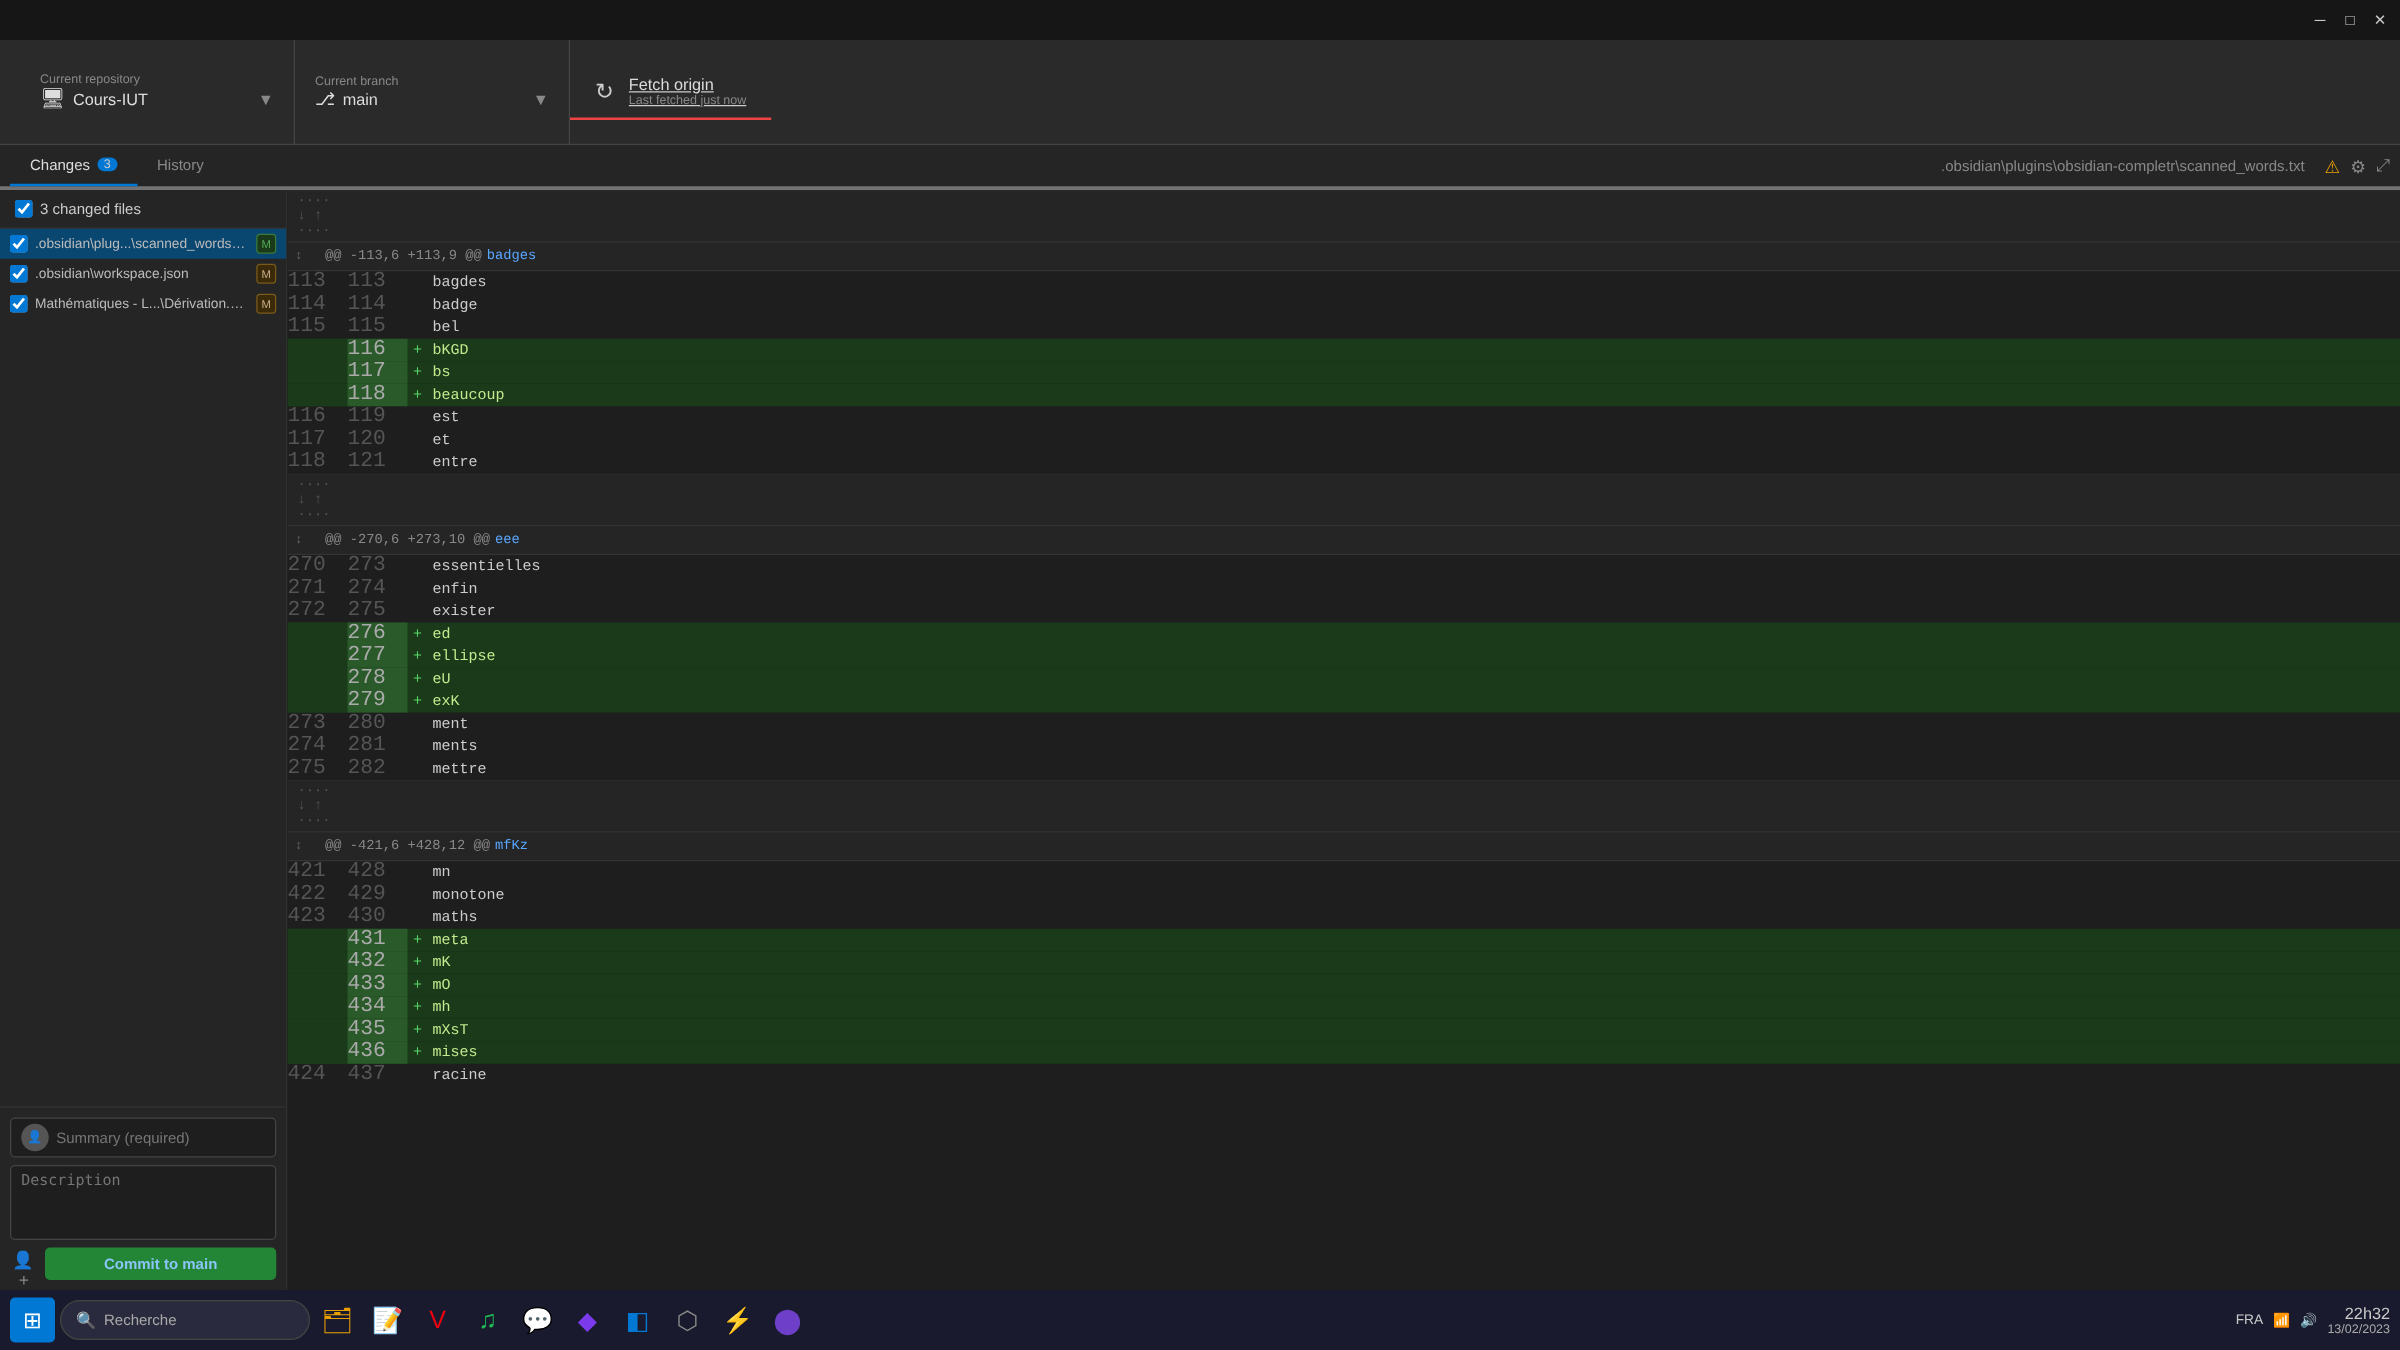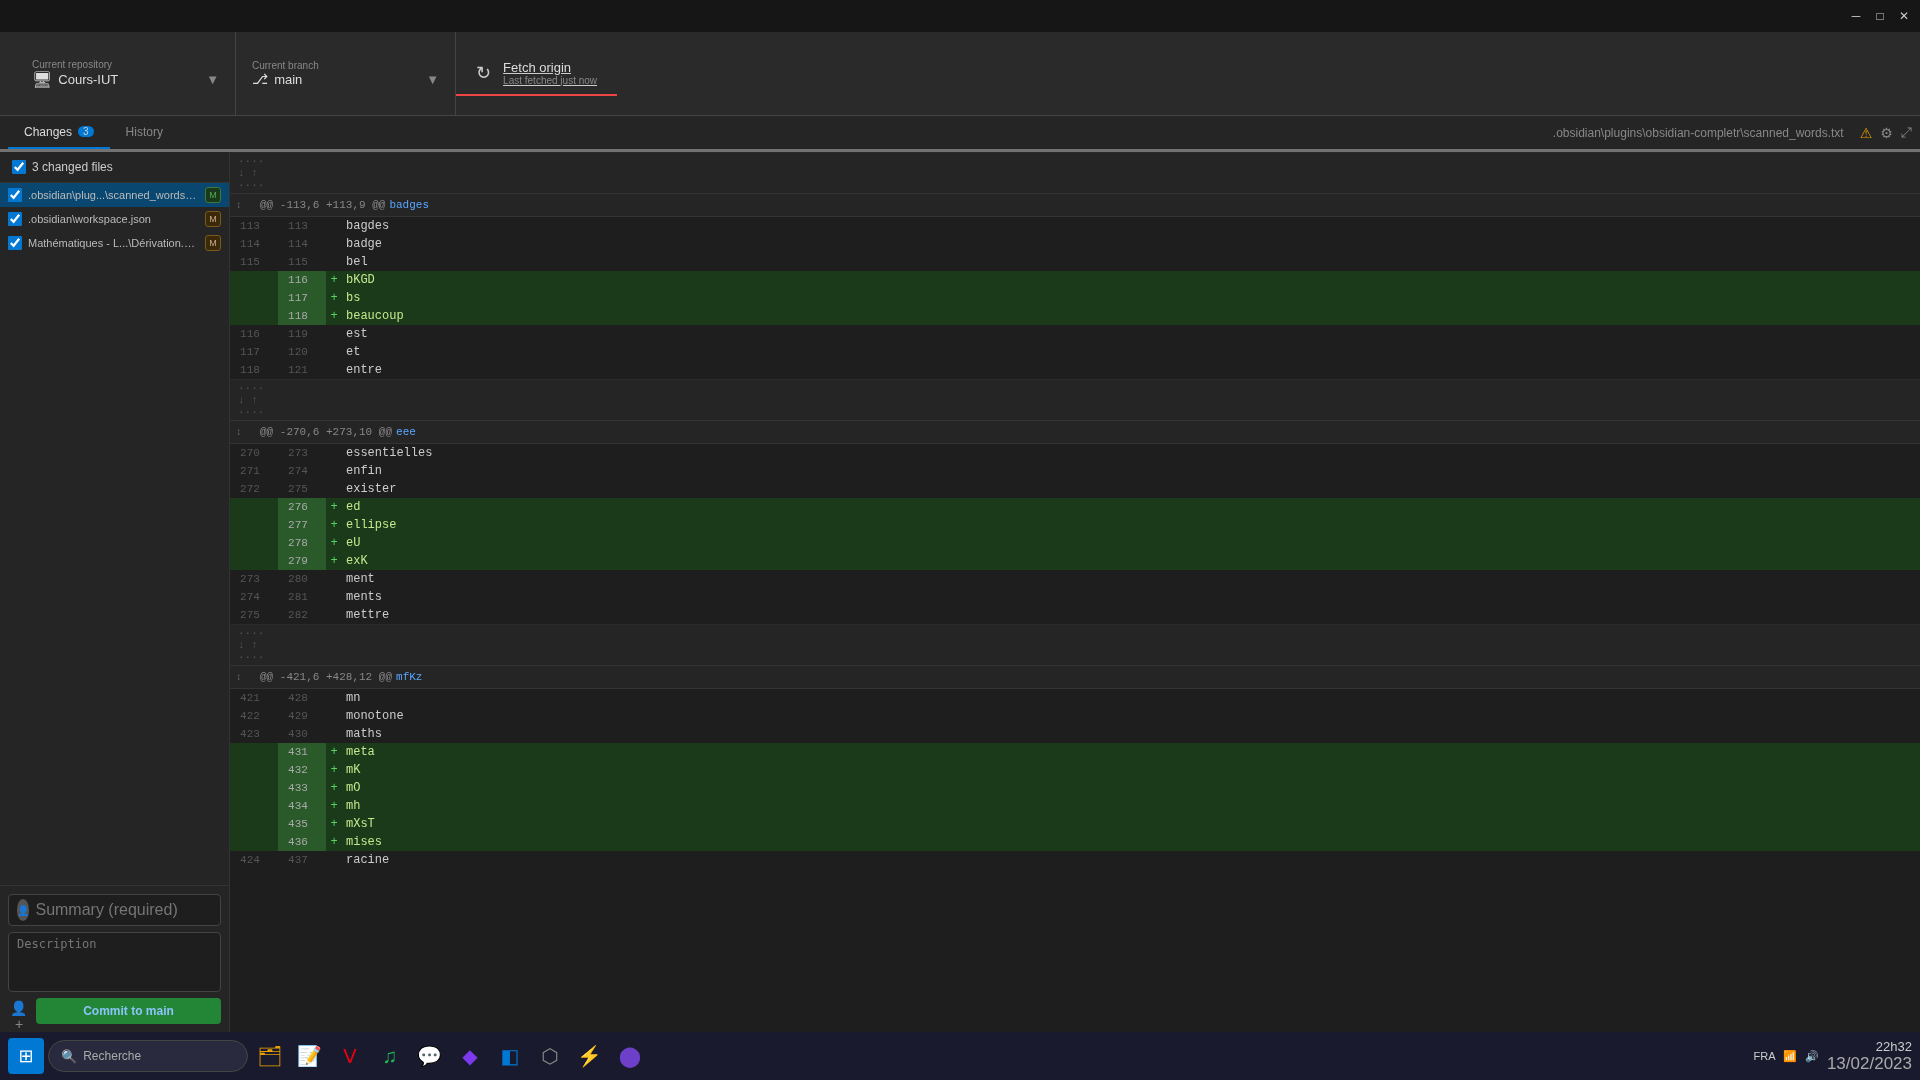--- a/index.html
+++ b/index.html
@@ -217,21 +217,21 @@
       display: flex;
       align-items: center;
       justify-content: center;
       font-size: 10px;
       color: #ccc;
     }
     .commit-summary-input {
       border: none;
       background: transparent;
       color: #888;
-      font-size: 16px;
+      font-size: 12px;
       flex: 1;
       outline: none;
     }
     .commit-desc {
       background: #1e1e1e;
       border: 1px solid #444;
       border-radius: 4px;
       min-height: 60px;
       padding: 4px 8px;
       color: #555;
@@ -301,24 +301,24 @@
 
     .diff-row {
       display: flex;
       align-items: stretch;
       min-height: 18px;
     }
     .diff-row.added { background: #1a3a1a; }
     .line-num {
       width: 48px;
       min-width: 48px;
-      text-align: center;
+      text-align: left;
       padding-right: 8px;
       color: #555;
-      font-size: 11px;
+      font-size: 17px;
       user-select: none;
       line-height: 18px;
       font-family: Liberation Mono, monospace;
     }
     .line-num.added { background: #1a3a1a; color: #888; }
     .line-num.added-highlight { background: #2a5a2a; color: #aaa; }
     .diff-sign {
       width: 16px;
       min-width: 16px;
       text-align: center;
@@ -383,21 +383,21 @@
     .taskbar-spacer { flex: 1; }
     .taskbar-systray {
       display: flex;
       align-items: center;
       gap: 8px;
       color: #ccc;
       font-size: 11px;
     }
     .clock { text-align: right; }
     .clock-time { font-size: 13px; }
-    .clock-date { font-size: 17px; color: #aaa; }
+    .clock-date { font-size: 10px; color: #aaa; }
 
     .diff-expand-row {
       display: flex;
       align-items: center;
       background: #252526;
       color: #666;
       font-size: 11px;
       padding: 2px 0;
       border-top: 1px solid #2a2a2a;
     }

